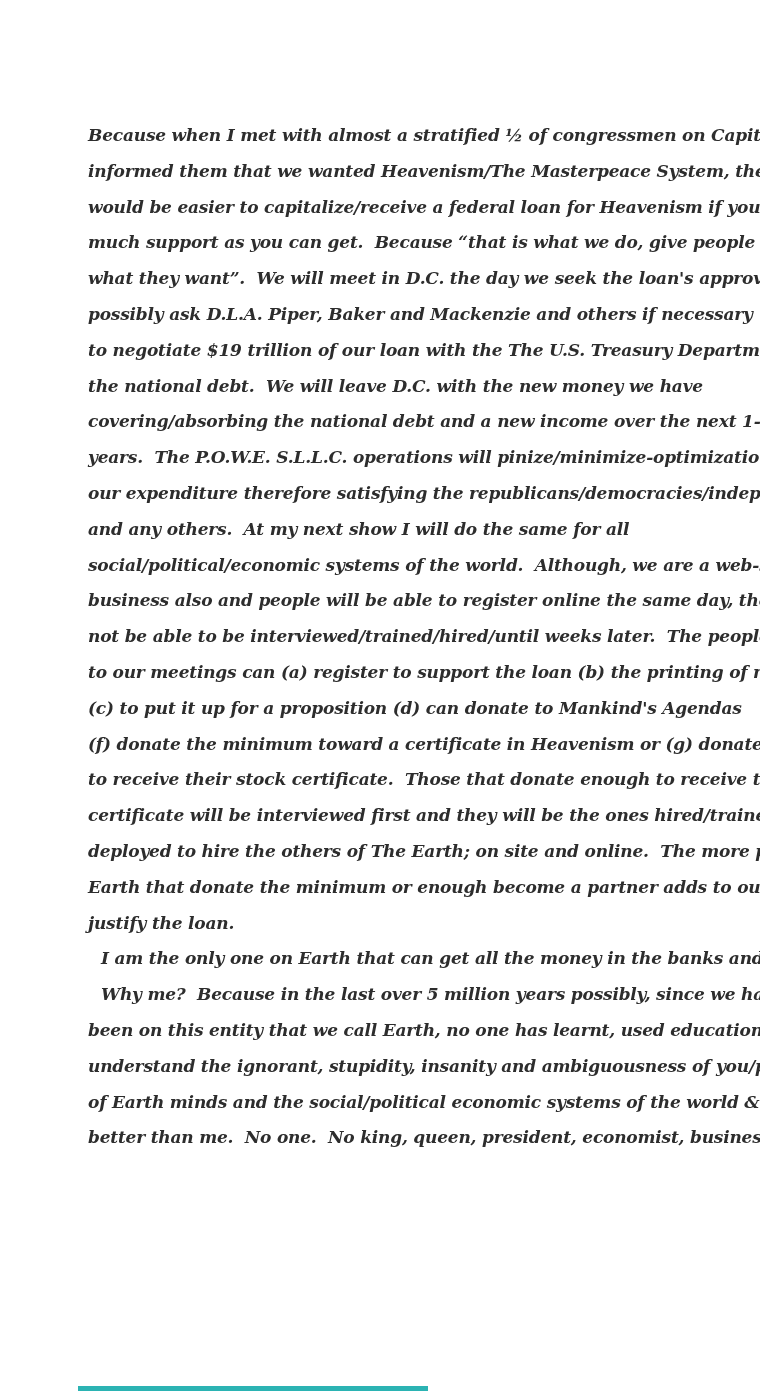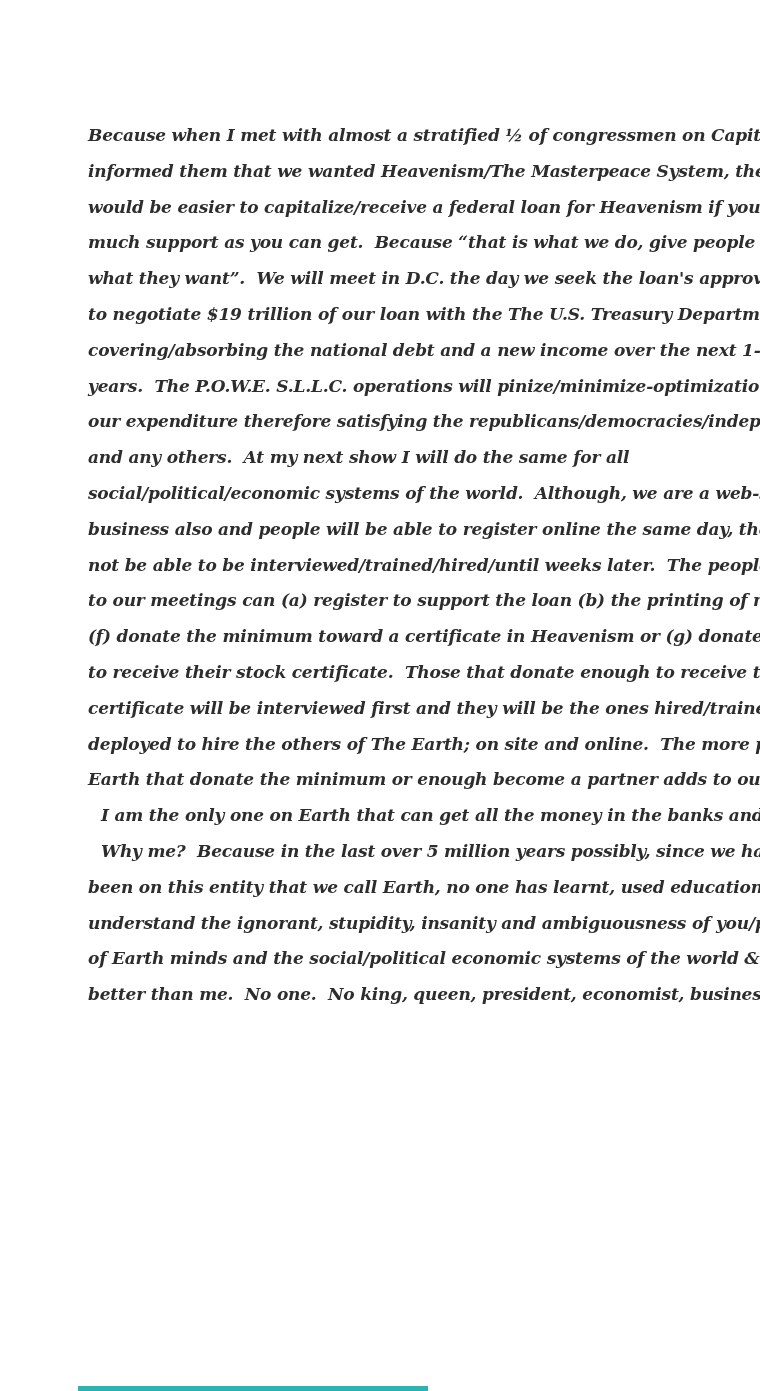--- a/index.html
+++ b/index.html
@@ -42,34 +42,38 @@
 <body>
 
 <div class="page" style="background: rgb(255, 255, 255);">
   <div class="text-block" style="color: rgb(45, 45, 45);">
       <div class="para">
         <div class="line">Because when I met with almost a stratified ½ of congressmen on Capital Hill and</div>
         <div class="line">informed them that we wanted Heavenism/The Masterpeace System, they said it</div>
         <div class="line">would be easier to capitalize/receive a federal loan for Heavenism if you had as</div>
         <div class="line">much support as you can get.  Because “that is what we do, give people in America</div>
         <div class="line">what they want”.  We will meet in D.C. the day we seek the loan's approval.  We will</div>
+        <div class="line">possibly ask D.L.A. Piper, Baker and Mackenzie and others if necessary</div>
         <div class="line">to negotiate $19 trillion of our loan with the The U.S. Treasury Department on</div>
+        <div class="line">the national debt.  We will leave D.C. with the new money we have</div>
         <div class="line">covering/absorbing the national debt and a new income over the next 1-10</div>
         <div class="line">years.  The P.O.W.E. S.L.L.C. operations will pinize/minimize-optimization</div>
         <div class="line">our expenditure therefore satisfying the republicans/democracies/independents</div>
         <div class="line">and any others.  At my next show I will do the same for all</div>
         <div class="line">social/political/economic systems of the world.  Although, we are a web-site</div>
         <div class="line">business also and people will be able to register online the same day, they will</div>
         <div class="line">not be able to be interviewed/trained/hired/until weeks later.  The people that come</div>
         <div class="line">to our meetings can (a) register to support the loan (b) the printing of new money,</div>
+        <div class="line">(c) to put it up for a proposition (d) can donate to Mankind's Agendas</div>
         <div class="line">(f) donate the minimum toward a certificate in Heavenism or (g) donated enough</div>
         <div class="line">to receive their stock certificate.  Those that donate enough to receive their</div>
         <div class="line">certificate will be interviewed first and they will be the ones hired/trained/and</div>
         <div class="line">deployed to hire the others of The Earth; on site and online.  The more people of</div>
         <div class="line">Earth that donate the minimum or enough become a partner adds to our ability to</div>
+        <div class="line">justify the loan.</div>
       </div>
       <div class="para indent">
         <div class="line">I am the only one on Earth that can get all the money in the banks and this new</div>
       </div>
       <div class="para indent">
         <div class="line">Why me?  Because in the last over 5 million years possibly, since we have</div>
         <div class="line">been on this entity that we call Earth, no one has learnt, used education,</div>
         <div class="line">understand the ignorant, stupidity, insanity and ambiguousness of you/people</div>
         <div class="line">of Earth minds and the social/political economic systems of the world &amp; Earth</div>
         <div class="line">better than me.  No one.  No king, queen, president, economist, business man,</div>

